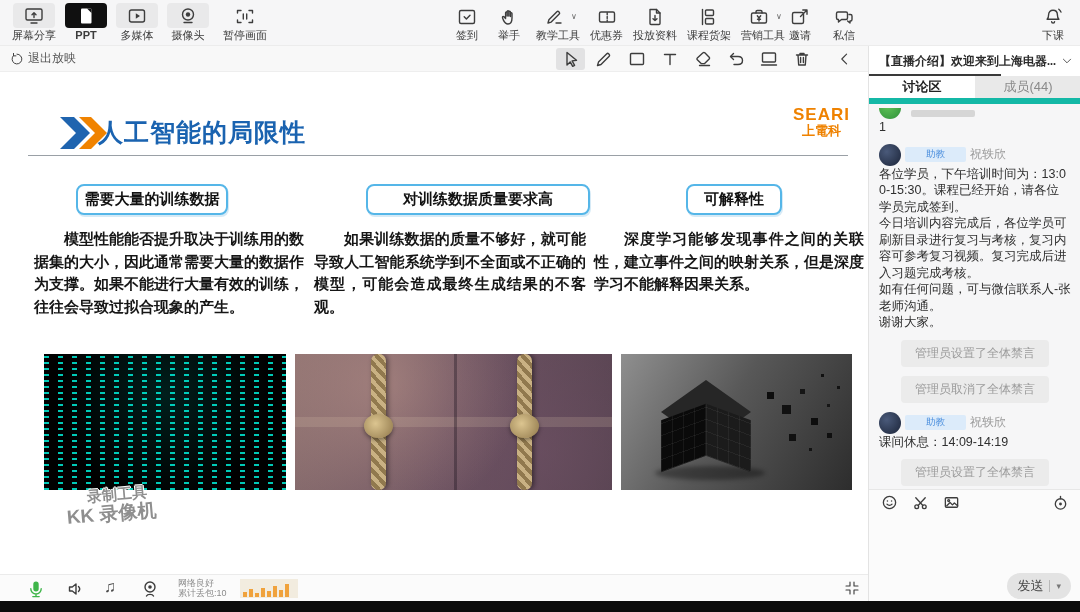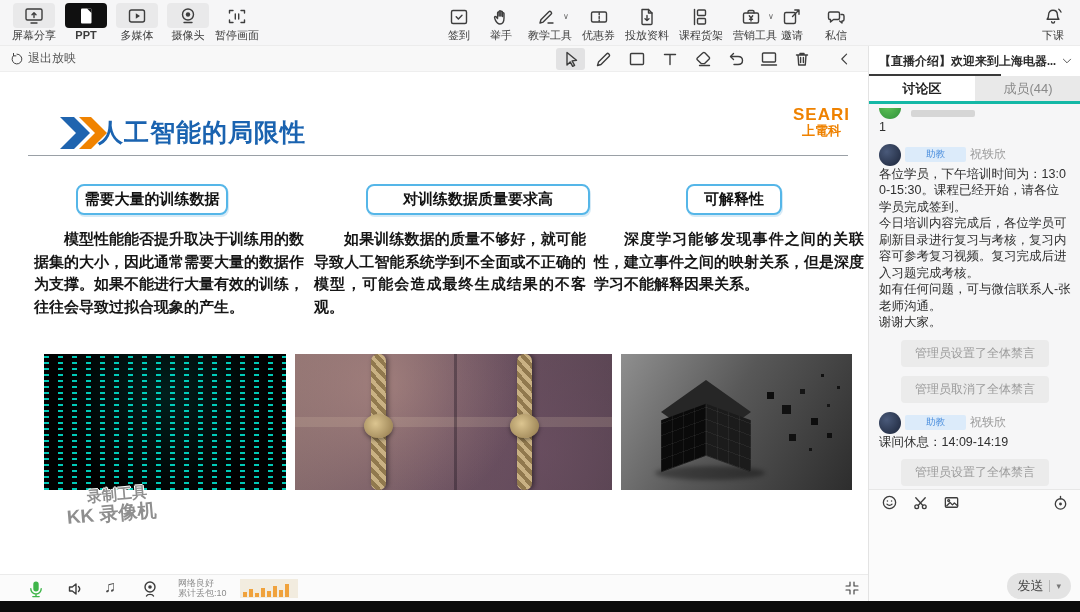--- a/index.html
+++ b/index.html
@@ -83,21 +83,21 @@
   .net-text{position:absolute;left:178px;top:3px;font-size:9px;line-height:10px;color:#8a8a8a;}
   .net-chart{position:absolute;left:240px;top:4px;width:58px;height:19px;background:#f2ecdf;display:flex;align-items:flex-end;gap:2px;padding:0 3px 1px 3px;}
   .net-chart i{display:block;width:4px;background:#f0a23c;}
   .collapse-btn{position:absolute;right:8px;top:5px;cursor:pointer;}
 
   
   .sidebar{position:absolute;left:868px;top:46px;width:212px;height:555px;background:#f6f6f7;border-left:1px solid #e3e3e3;}
   .announcement{position:absolute;left:0;top:0;width:212px;height:30px;background:#fff;display:flex;align-items:center;padding:0 8px 0 10px;font-size:12px;font-weight:bold;color:#2b2b2b;cursor:pointer;}
   .announcement .ann-text{flex:1;white-space:nowrap;overflow:hidden;font-family:Liberation Serif, serif;}
   .announcement::after{content:"";position:absolute;left:0;bottom:0;width:132px;height:2px;background:#3a3a3a;}
-  .tabs{position:absolute;left:0;top:30px;width:212px;height:28px;display:flex;border-bottom:3px solid #14b8a6;}
+  .tabs{position:absolute;left:0;top:30px;width:212px;height:28px;display:flex;border-bottom:6px solid #14b8a6;}
   .tab{flex:1;display:flex;align-items:center;justify-content:center;font-size:13px;cursor:pointer;}
   .tab.active{background:#fff;color:#222;font-weight:bold;}
   .tab.inactive{background:#e9e9e9;color:#8a8a8a;}
   .chat{position:absolute;left:0;top:58px;width:212px;height:385px;overflow:hidden;padding:4px 10px 0 10px;}
   .msg{margin-bottom:8px;}
   .msg-head{display:flex;align-items:center;gap:4px;height:22px;}
   .avatar{width:22px;height:22px;border-radius:50%;background:radial-gradient(circle at 35% 35%,#4a5a7a,#1b2438);flex:0 0 22px;}
   .avatar.green{background:radial-gradient(circle at 40% 40%,#5fc457,#2f8f3a);}
   .avatar-clip{height:11px;overflow:hidden;}
   .avatar-clip .avatar{margin-top:-11px;}
@@ -153,21 +153,21 @@
     <div class="tb-item mode" style="margin-left:9px">
       <div class="tb-iconbox">
           <svg class="ic" width="22" height="22">
             <circle cx="11" cy="9.5" r="5.5"></circle>
             <circle cx="11" cy="9.5" r="2.2" fill="#3d3d3d" stroke="none"></circle>
             <path d="M7 17.5h8"></path>
           </svg>
         </div>
       <div class="tb-label">摄像头</div>
     </div>
-    <div class="tb-item tb-plain" style="margin-left:6px">
+    <div class="tb-item tb-plain" style="margin-left:14px">
       <div class="tb-iconbox">
           <svg class="ic" width="22" height="22">
             <path d="M3.5 7V4.5H7M15 4.5h3.5V7M3.5 14v2.5H7M15 16.5h3.5V14"></path>
             <path d="M9.3 8v5M12.7 8v5"></path>
           </svg>
         </div>
       <div class="tb-label">暂停画面</div>
     </div>
 
     <div class="tb-item tb-plain" style="margin-left:185px">

